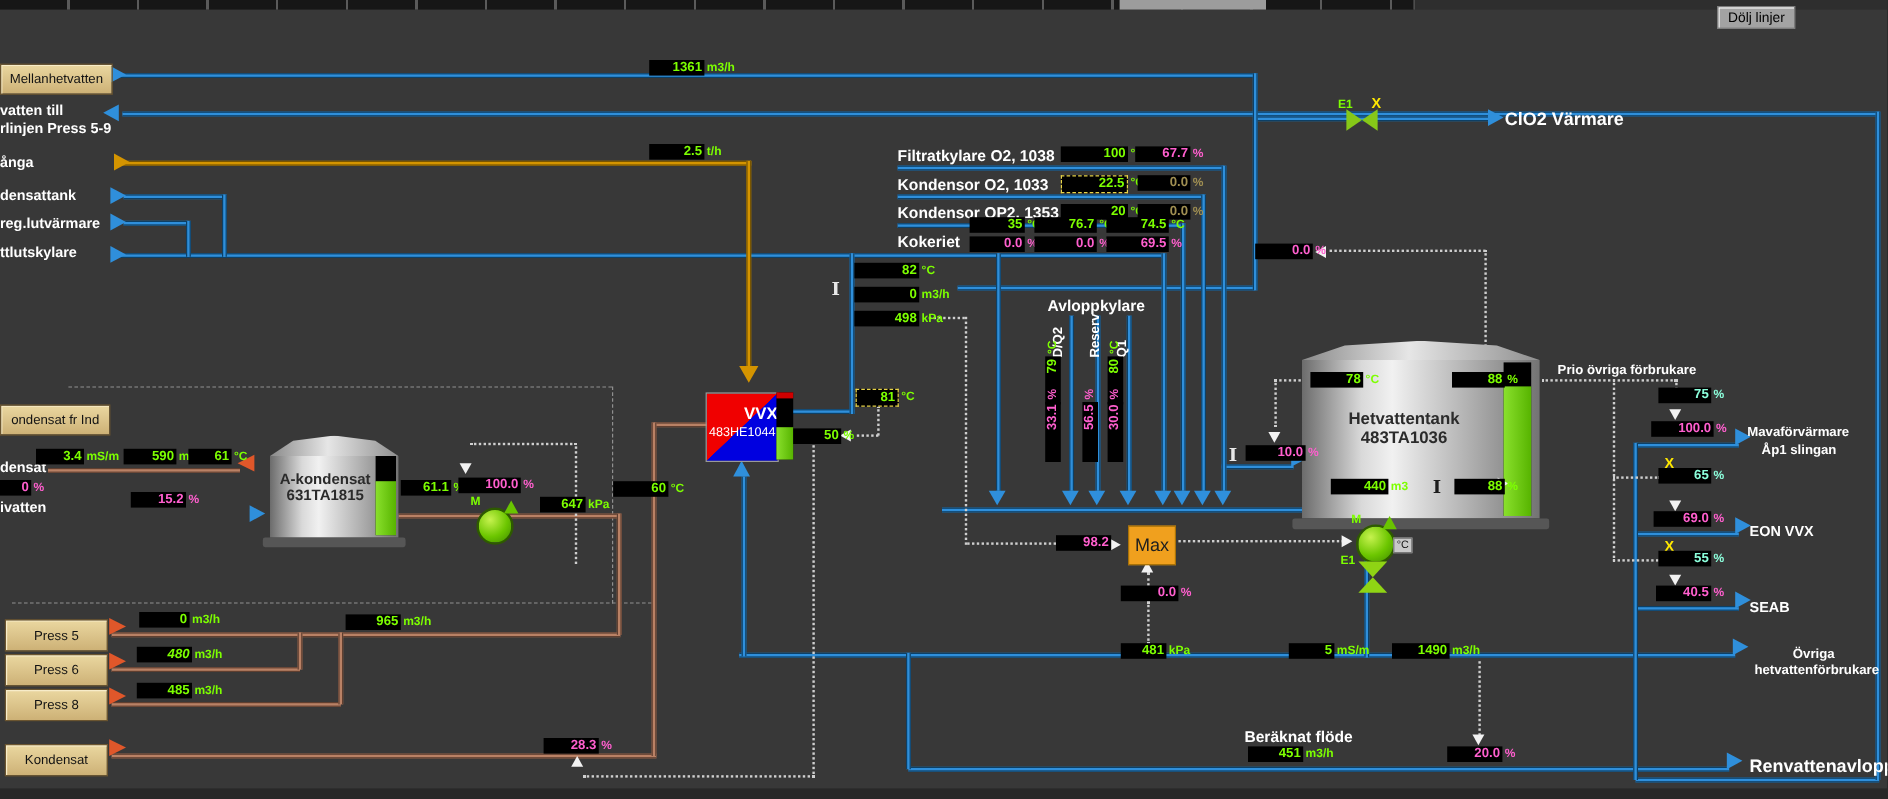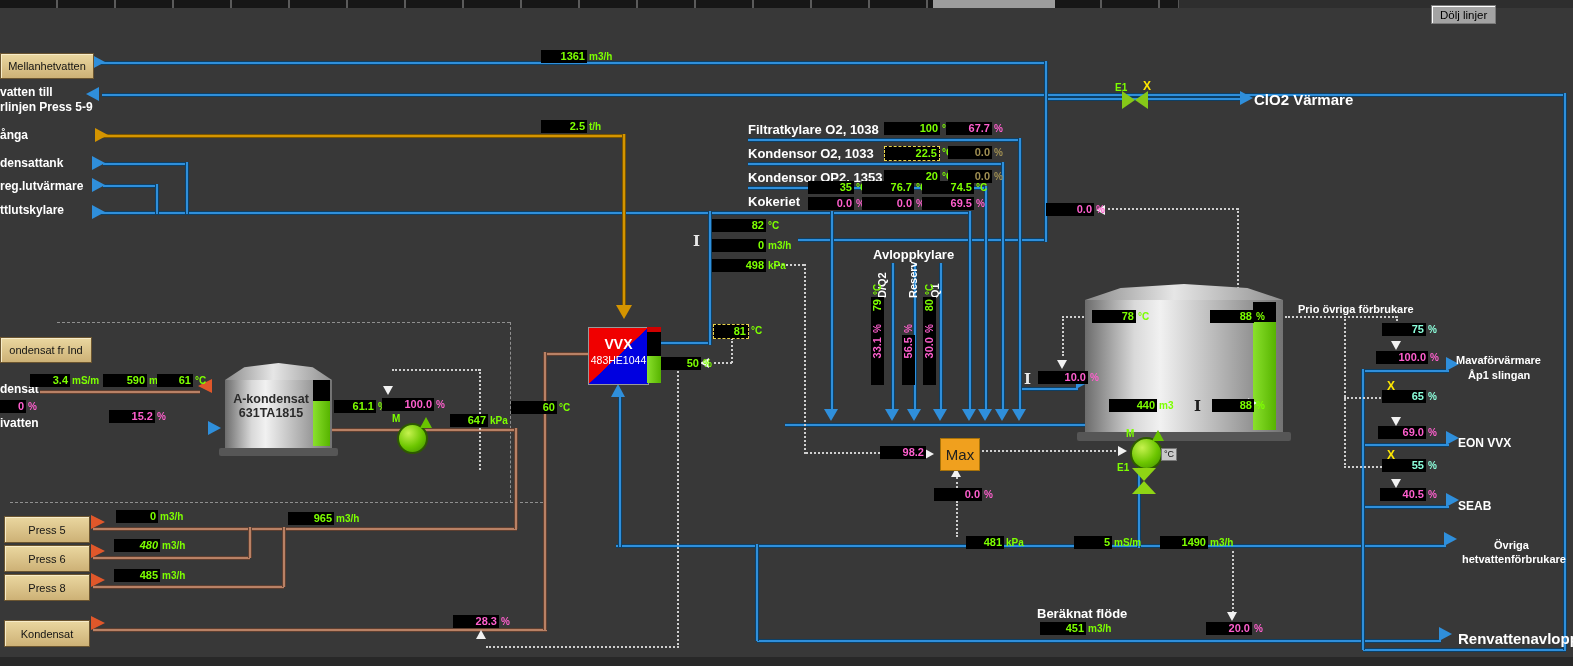--- a/index.html
+++ b/index.html
@@ -62,21 +62,21 @@
   .tankbody{position:absolute;background:linear-gradient(90deg,#6c6c6c,#d9d9d9 25%,#f1f1f1 38%,#adadad 72%,#737373);}
   .tankcone{position:absolute;background:linear-gradient(90deg,#8a8a8a,#e6e6e6 45%,#8f8f8f);
     clip-path:polygon(0 100%,18% 25%,50% 0,82% 25%,100% 100%);}
   .tankbase{position:absolute;background:#565656;border-radius:2px;}
   .tanklabel{position:absolute;color:#2b2b2b;font-weight:bold;text-align:center;}
   .lvl{position:absolute;background:#000;}
   .lvl .fill{position:absolute;left:0;right:0;bottom:0;background:linear-gradient(90deg,#8ae02c,#57b400);}
   
   #vvx{position:absolute;left:588px;top:327px;width:59px;height:56px;border:1px solid #999;
     background:linear-gradient(to bottom right,#f00000 0 49.5%,#0000e0 50%);}
-  #vvx .t1{position:absolute;left:0;right:0;top:8px;text-align:center;color:#fff;font-weight:bold;font-size:14px;}
+  #vvx .t1{position:absolute;left:0;right:0;top:8px;text-align:right;color:#fff;font-weight:bold;font-size:14px;}
   #vvx .t2{position:absolute;left:0;right:0;top:26px;text-align:center;color:#fff;font-size:10.5px;}
   
   .pump{position:absolute;border-radius:50%;border:2px solid #2e5a00;
     background:radial-gradient(circle at 35% 30%,#c6f24e,#6cc600 55%,#3f8a00);}
   .gtri{position:absolute;width:0;height:0;border:6px solid transparent;border-bottom:11px solid #69c400;border-top:0;}
   .vtri{position:absolute;width:0;height:0;}
   
   #maxblk{position:absolute;left:940px;top:438px;width:38px;height:31px;background:#f0a01e;
     border:1px solid #a87208;color:#202020;font-size:15px;display:flex;align-items:center;justify-content:center;}
   
@@ -236,20 +236,24 @@
       <div>631TA1815</div>
   </div>
 
   <div class="tankcone" style="left:1085px;top:284px;width:198px;height:16px"></div>
   <div class="tankbody" style="left:1085px;top:300px;width:198px;height:132px"></div>
   <div class="tankbase" style="left:1077px;top:432px;width:214px;height:9px"></div>
   <div class="lvl" style="left:1253px;top:302px;width:23px;height:128px">
     <div class="fill" style="height:108px"></div>
   </div>
   <div class="warw r" style="left:1248px;top:398px"></div>
+  <div class="tanklabel" style="left:1090px;top:340px;width:160px;font-size:14px">
+    <div>Hetvattentank</div>
+      <div>483TA1036</div>
+  </div>
 
   <div class="pump" style="left:397px;top:423px;width:27px;height:27px"></div>
   <div class="gtri" style="left:420px;top:417px"></div>
   <div class="pump" style="left:1130px;top:437px;width:29px;height:29px"></div>
   <div class="gtri" style="left:1152px;top:430px"></div>
 
   <div class="vtri" style="left:1122px;top:91px;border-top:9px solid transparent;border-bottom:9px solid transparent;border-left:13px solid #86c818"></div>
   <div class="vtri" style="left:1135px;top:91px;border-top:9px solid transparent;border-bottom:9px solid transparent;border-right:13px solid #86c818"></div>
 
   <div class="vtri" style="left:1132px;top:468px;border-left:12px solid transparent;border-right:12px solid transparent;border-top:13px solid #8fd414"></div>
@@ -478,21 +482,21 @@
         <span class="vu">%</span>
       </div>
       <div class="val m" style="left:880px;top:446px">
         <span class="vb" style="width: 42px;">98.2</span>
       </div>
       <div class="val m" style="left:934px;top:488px">
         <span class="vb" style="width: 44px;">0.0</span>
         <span class="vu">%</span>
       </div>
       <div class="val g" style="left:934px;top:536px">
-        <span class="vb" style="width: 34px; margin-left: 32px;">481</span>
+        <span class="vb" style="width: 34px;">481</span>
         <span class="vu">kPa</span>
       </div>
       <div class="val g" style="left:1074px;top:536px">
         <span class="vb" style="width: 34px;">5</span>
         <span class="vu">mS/m</span>
       </div>
       <div class="val g" style="left:1160px;top:536px">
         <span class="vb" style="width: 44px;">1490</span>
         <span class="vu">m3/h</span>
       </div>

